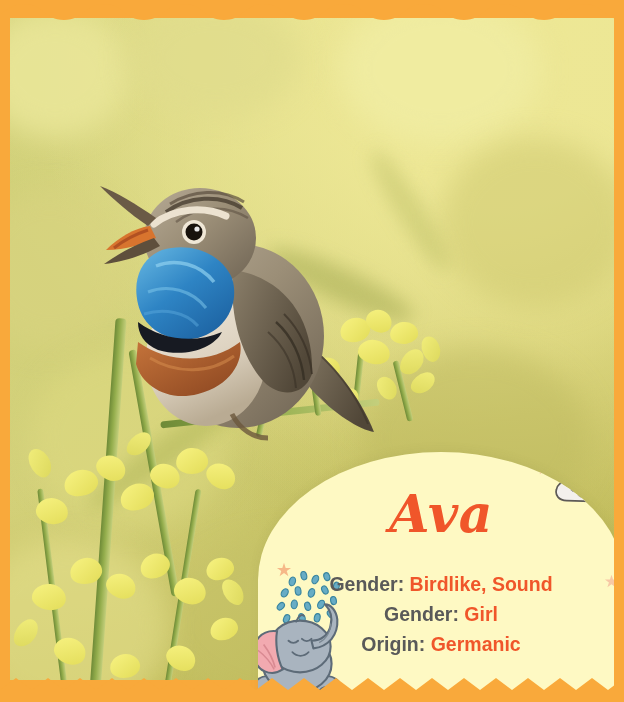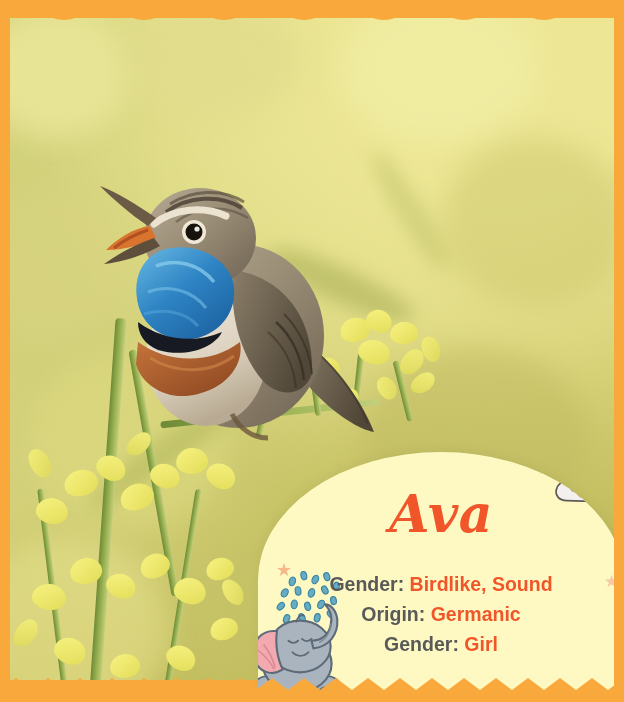--- a/index.html
+++ b/index.html
@@ -327,26 +327,26 @@
       </svg>
 
       <div class="babyname">Ava</div>
 
       <div class="details">
         <div class="drow">
           <span>Gender:</span>
           <span class="dval">Birdlike, Sound</span>
         </div>
         <div class="drow">
+          <span>Gender:</span>
+          <span class="dval">Girl</span>
+        </div>
+        <div class="drow">
           <span>Origin:</span>
           <span class="dval">Germanic</span>
-        </div>
-        <div class="drow">
-          <span>Gender:</span>
-          <span class="dval">Girl</span>
         </div>
       </div>
 
     </div>
   </div>
 
 
   <div class="frame-left"></div>
   <div class="frame-right"></div>
 

